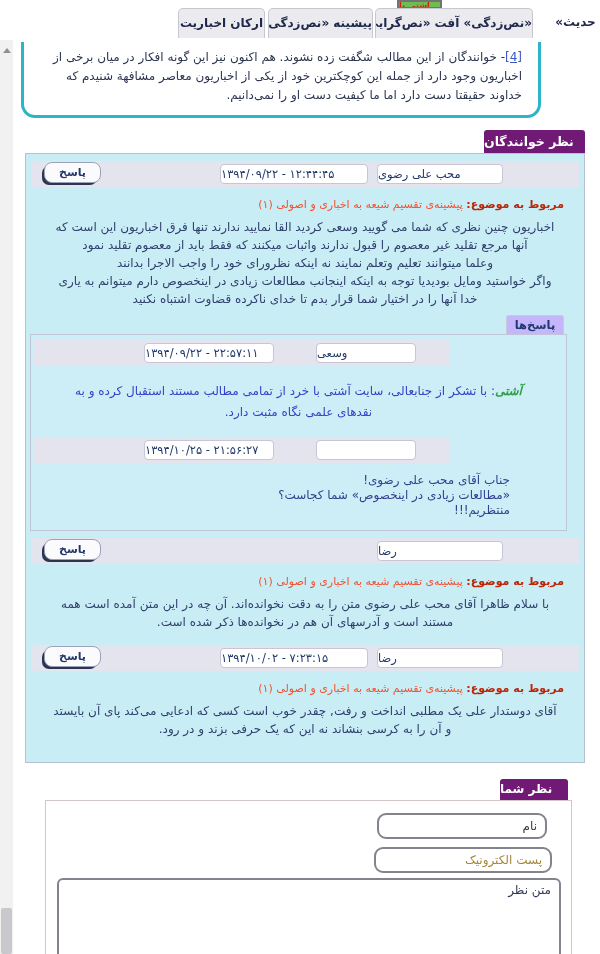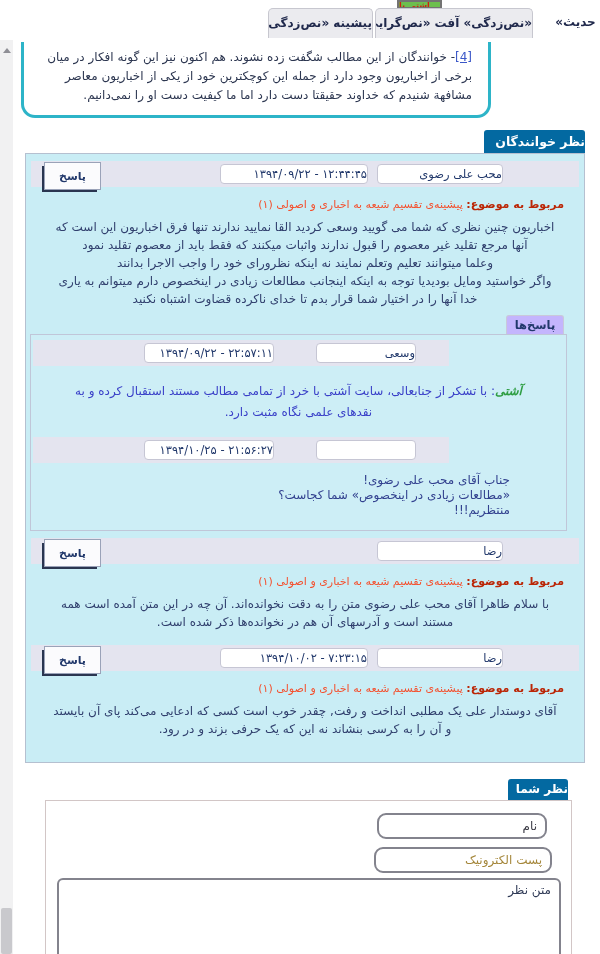--- a/index.html
+++ b/index.html
@@ -30,49 +30,49 @@
     position:absolute; top:0; height:30px; line-height:29px; background:#ffffff;
     font-size:12px; font-weight:bold; color:#20294c; cursor:pointer; white-space:nowrap;
   }
   .logo-frag {
     position:absolute; top:0; left:397px; width:45px; height:9px;
     background:#6cbf4e; border:2px solid #737373; overflow:hidden;
     font-size:8px; line-height:8px; color:#cf1f12; font-weight:bold; text-align:left;
   }
   
   .footnote {
-    position:absolute; top:42px; left:21px; width:470px; height:76px;
+    position:absolute; top:42px; left:21px; width:520px; height:76px;
     background:#ffffff; border:3px solid #2db4c8; border-top:none;
     border-radius:0 0 14px 14px; padding:6px 16px 6px 12px;
     font-size:12px; line-height:19px; color:#2c3650; text-align:right;
   }
   .footnote-ref { color:#3a57c8; text-decoration:underline; direction:ltr; unicode-bidi:embed; cursor:pointer; }
   
   .red-tab {
-    position:absolute; background:#0369a1; color:#ffffff; font-weight:bold;
-    text-align:right; border-radius:3px 3px 0 0; overflow:hidden;margin-left:24px;
+    position:absolute; background:#701a75; color:#ffffff; font-weight:bold;
+    text-align:left; border-radius:3px 3px 0 0; overflow:hidden;margin-left:24px;
   }
   .red-tab.readers { top:130px; right:15px; width:101px; height:23px; font-size:12.5px; line-height:23px; }
-  .red-tab.yourcomment { top:779px; right:32px; width:60px; height:21px; font-size:12px; line-height:21px; }
+  .red-tab.yourcomment { top:779px; right:32px; width:68px; height:21px; font-size:12px; line-height:21px; }
   
   .comments-box {
     position:absolute; top:153px; left:25px; width:560px; height:610px;
     background:#c9edf5; border:1px solid #b5c0d0; overflow:hidden;
   }
   .chead { position:relative; margin:7px 5px 0 5px; height:26px; background:#e4e4ef; }
   .field-box {
     position:absolute; top:3px; height:20px; background:#ffffff;
-    border:1px solid #c6c6d4; border-radius:4px; text-align:right;
+    border:1px solid #c6c6d4; border-radius:4px; text-align:left;
     font-size:11.5px; line-height:18px; color:#21386b; overflow:hidden; white-space:nowrap;
   }
   .chead .name-box { right:76px; width:126px; }
   .chead .date-box { right:211px; width:148px; direction:ltr; }
   .reply-btn {
-    position:absolute; left:13px; top:1px; width:57px; height:28px;
-    background:#fbfbfd; border:1px solid #9aa2b8; border-radius:0;
+    position:absolute; left:13px; top:1px; width:57px; height:21px;
+    background:#fbfbfd; border:1px solid #9aa2b8; border-radius:8px;
     box-shadow:-3px 3px 0 -1px #2a3550;
     font-size:11px; font-weight:bold; color:#21386b; text-align:center; line-height:19px;
     cursor:pointer; font-family:"DejaVu Sans", sans-serif;
   }
   .topic-row { margin:11px 20px 0 12px; font-size:11px; height:14px; white-space:nowrap; overflow:hidden; }
   .topic-label { color:#bb2606; font-weight:bold; }
   .topic-link { color:#f4502e; cursor:pointer; }
   .cbody {
     margin:6px 24px 0 24px; text-align:center; white-space:pre-line;
     font-size:12px; line-height:18px; color:#31406e;
@@ -122,20 +122,21 @@
   <div class="scroll-arrow"></div>
   <div class="scroll-thumb"></div>
 </div>
 
 <div class="logo-frag">آشتی با</div>
 
 <div class="tabbar">
   <div class="tab-active" style="left:552px; width:60px;">ب حدیث»</div>
   <div class="tab" style="left:375px; width:158px;">«نص‌زدگی» آفت «نص‌گرایی»</div>
   <div class="tab" style="left:268px; width:105px;">پیشینه «نص‌زدگی»</div>
+  <div class="tab" style="left:178px; width:87px;">ارکان اخباریت</div>
 </div>
 
 <div class="footnote">
   <span class="footnote-ref">[4]</span><span>- خوانندگان از این مطالب شگفت زده نشوند. هم اکنون نیز این گونه افکار در میان برخی از اخباریون وجود دارد از جمله این کوچکترین خود از یکی از اخباریون معاصر مشافهة شنیدم که خداوند حقیقتا دست دارد اما ما کیفیت دست او را نمی‌دانیم.</span>
 </div>
 
 <div class="red-tab readers">نظر خوانندگان</div>
 
 <div class="comments-box">
 

